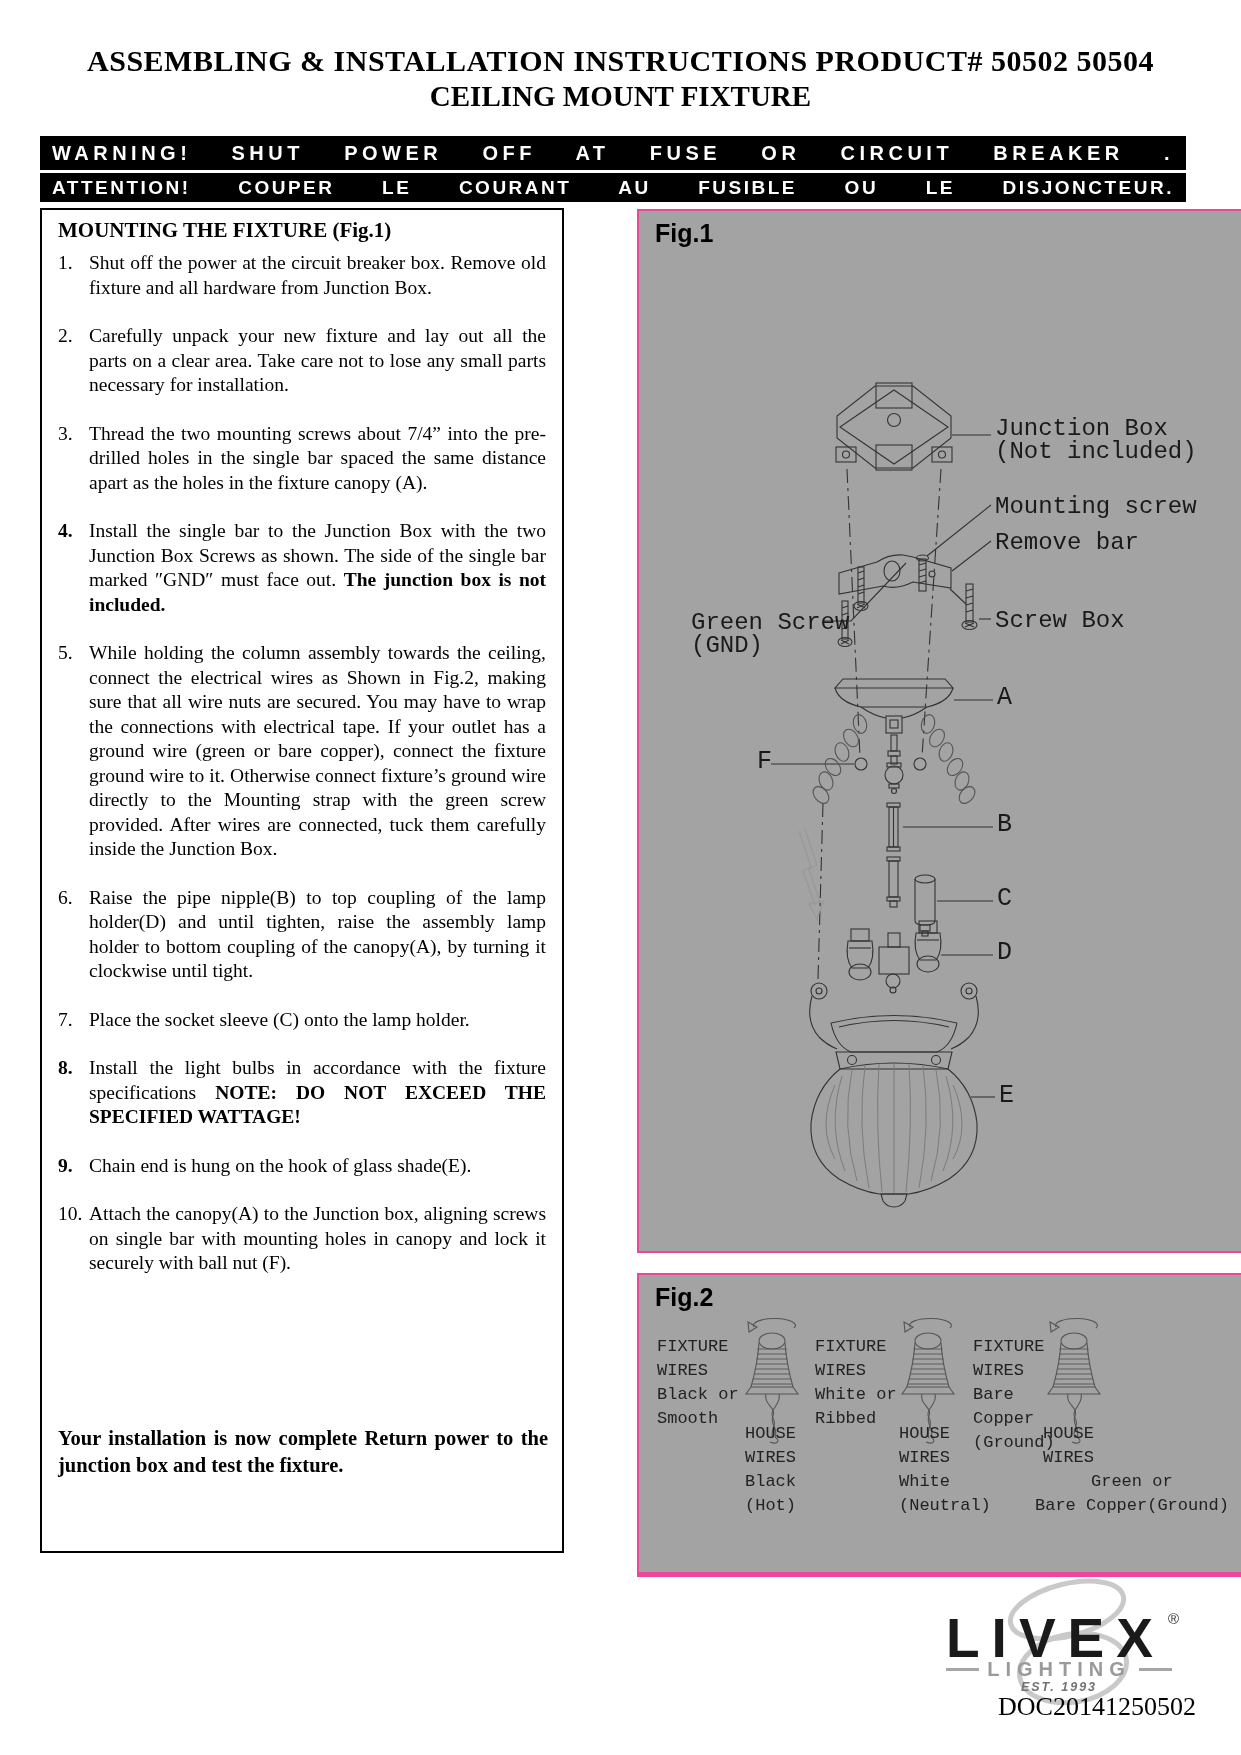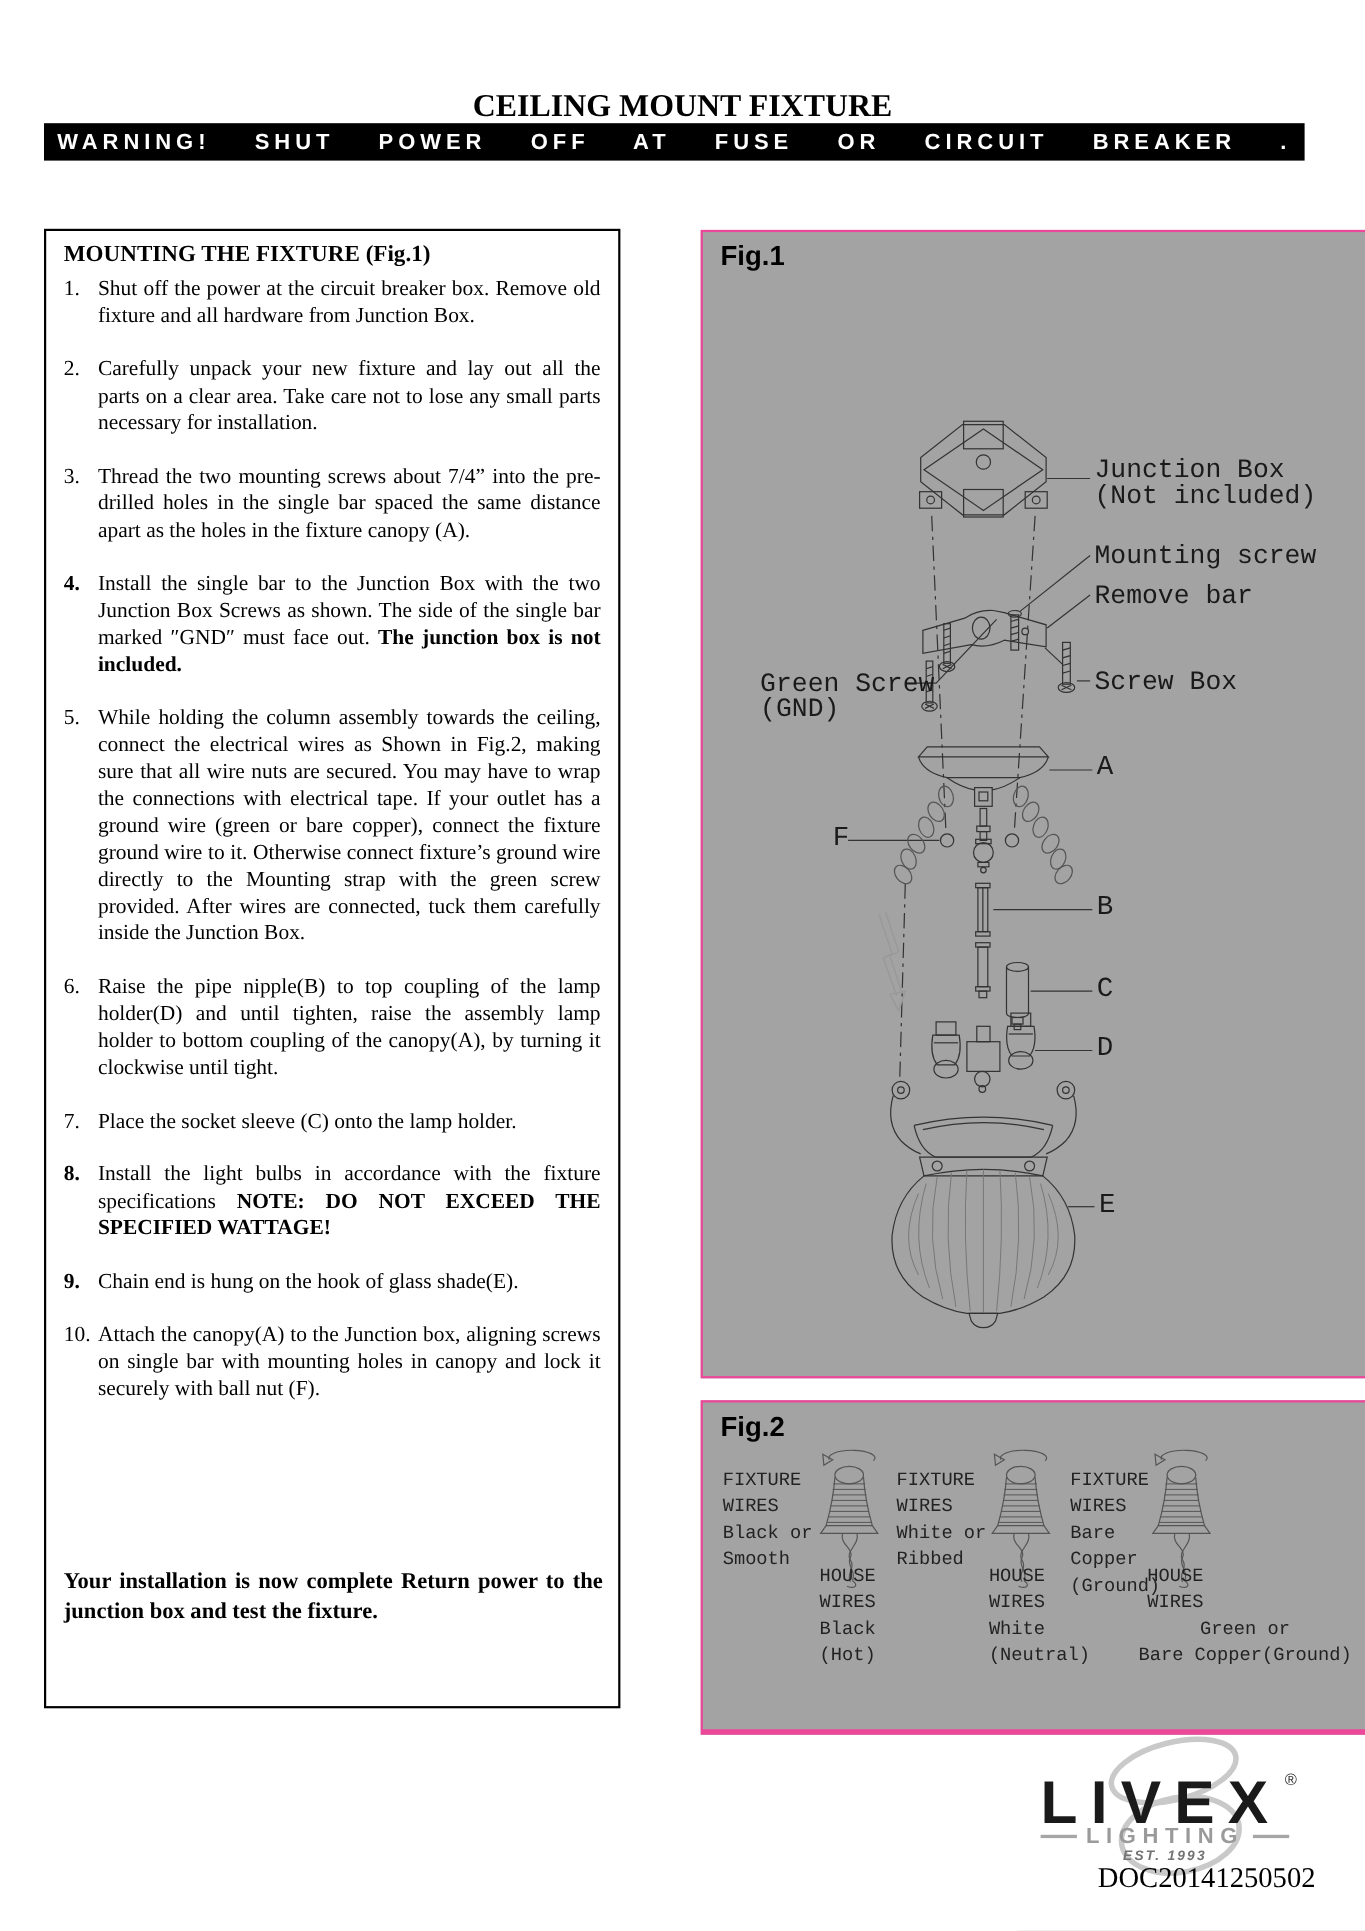--- a/index.html
+++ b/index.html
@@ -5,21 +5,21 @@
   html,body{margin:0;padding:0;background:#e8e8e8;}
   #page{position:relative;width:1241px;height:1755px;background:#ffffff;margin:0 auto;
         font-family:"Liberation Serif",serif;color:#000;overflow:hidden;}
   
   .title-line{position:absolute;left:0;width:100%;text-align:center;font-weight:bold;
               font-family:"Liberation Serif",serif;}
   .title-1{top:44px;font-size:30px;letter-spacing:.5px;}
   .title-2{top:80px;font-size:29px;}
   .warnbar{position:absolute;left:40px;width:1146px;background:#000;color:#fff;box-sizing:border-box;
            font-family:"Liberation Sans",sans-serif;font-weight:bold;
-           text-align:justify;text-align-last:justify;padding:0 12px;white-space:nowrap;}
+           text-align:justify;text-align-last:justify;padding:0 12px;white-space:nowrap;margin-top:24px;}
   .warnbar-1{top:112px;height:34px;line-height:34px;font-size:20px;letter-spacing:4.5px;}
   .warnbar-2{top:149px;height:29px;line-height:29px;font-size:19px;letter-spacing:2.5px;}
   
   .instructions-box{position:absolute;left:40px;top:208px;width:524px;height:1345px;
                     border:2px solid #000;box-sizing:border-box;padding:8px 16px 0 16px;}
   .mounting-heading{font-size:21px;font-weight:bold;margin:0 0 8px 0;}
   .step{display:flex;margin-bottom:24px;font-size:19.5px;line-height:24.5px;text-align:justify;}
   .step-num{flex:0 0 31px;}
   .step-body{flex:1;}
   .b{font-weight:bold;}
@@ -51,22 +51,24 @@
        font-family:"Liberation Sans",sans-serif;font-style:italic;font-weight:bold;
        font-size:12.5px;letter-spacing:2px;color:#737373;}
   .doc{position:absolute;left:998px;top:1692px;font-family:"Liberation Serif",serif;
        font-size:26px;color:#000;z-index:2;}
 </style>
 </head>
 <body>
 
 <div id="page">
 
+  <div class="title-line title-1">ASSEMBLING &amp; INSTALLATION INSTRUCTIONS PRODUCT# 50502 50504</div>
   <div class="title-line title-2">CEILING MOUNT FIXTURE</div>
   <div class="warnbar warnbar-1">WARNING! SHUT POWER OFF AT FUSE OR CIRCUIT BREAKER .</div>
+  <div class="warnbar warnbar-2">ATTENTION! COUPER LE COURANT AU FUSIBLE OU LE DISJONCTEUR.</div>
 
   <div class="instructions-box">
     <h2 class="mounting-heading">MOUNTING THE FIXTURE (Fig.1)</h2>
     <div>
         <div class="step">
           <span class="step-num">1.</span>
           <span class="step-body"><span>Shut off the power at the circuit breaker box. Remove old fixture and all hardware from Junction Box.</span></span>
         </div>
         <div class="step">
           <span class="step-num">2.</span>

